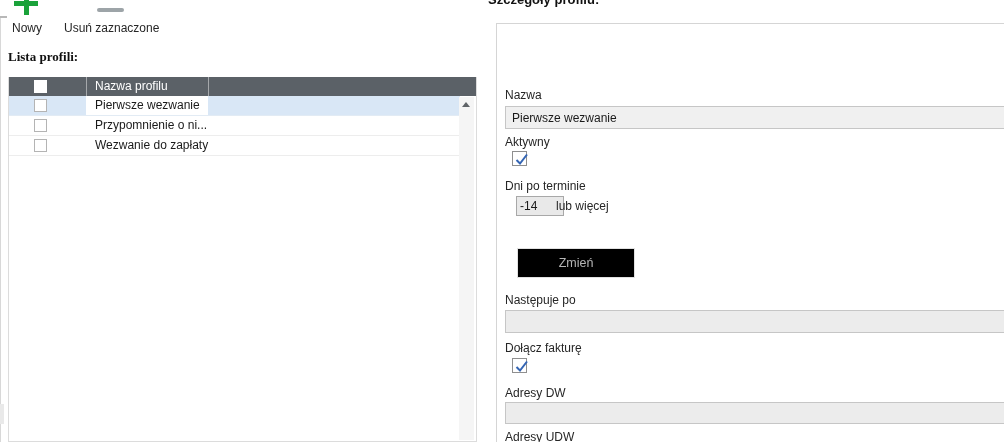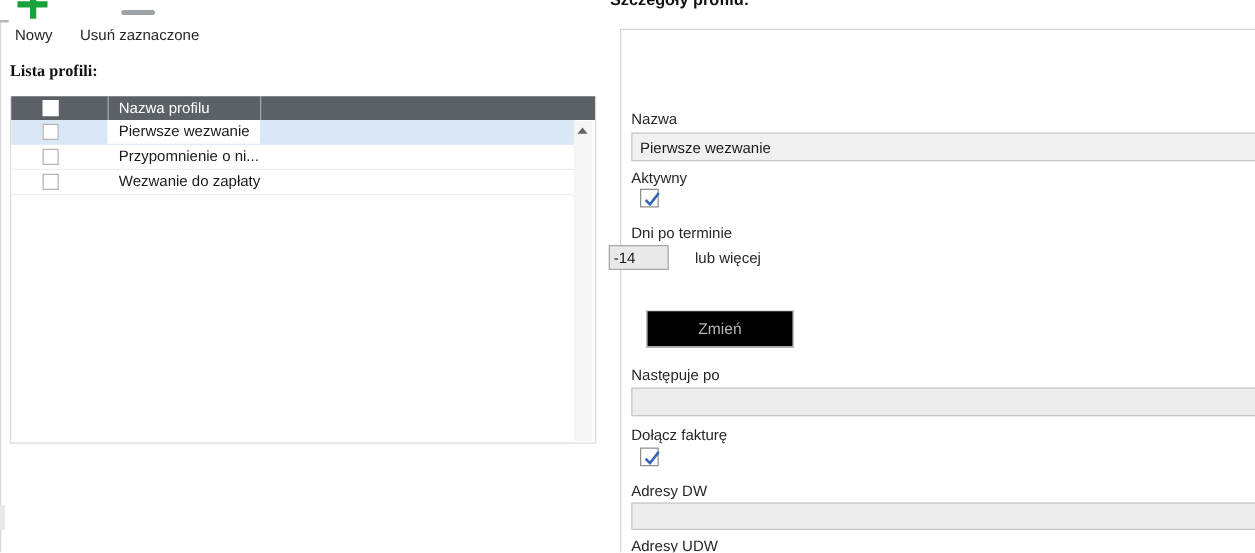--- a/index.html
+++ b/index.html
@@ -15,21 +15,21 @@
 
   
   .tool-btn { cursor:default; }
   .plus-icon { left:14px; top:-9px; width:24px; height:24px; }
   .plus-icon .h { position:absolute; left:0; top:9.5px; width:24px; height:5px; background:#1aa23a; }
   .plus-icon .v { position:absolute; left:9.5px; top:0; width:5px; height:24px; background:#1aa23a; }
   .minus-icon { left:97px; top:8px; width:27px; height:4px; background:#9da4a8; border-radius:2px; }
 
   
   .profiles-table {
-    left:8px; top:77px; width:469px; height:278px;
+    left:8px; top:77px; width:469px; height:365px;
     background:#fff;
     border-left:1px solid #dcdcdc; border-right:1px solid #dcdcdc; border-bottom:1px solid #dcdcdc;
   }
   .tbl-header { position:absolute; left:0; top:0; right:0; height:19px; background:#5b6167; }
   .tbl-header .sep { position:absolute; top:0; bottom:0; width:1px; background:rgba(255,255,255,0.45); }
   .hdr-checkbox { position:absolute; left:25px; top:3px; width:13px; height:13px; background:#fff; }
   .hdr-label { position:absolute; left:86px; top:2px; font-size:12px; color:#fff; white-space:nowrap; }
   .tbl-row { position:absolute; left:0; right:16px; height:20px; border-bottom:1px solid #ededed; background:#fff; }
   .tbl-row.selected { background:#d9e7f6; border-bottom:1px solid #e2ebf4; }
   .row-current-cell { position:absolute; left:77px; top:0; width:122px; height:19px; background:#fff; }
@@ -132,21 +132,21 @@
   <input class="text-input" style="left: 505px; top: 106px; width: 510px;" value="Pierwsze wezwanie">
 
   <span class="abs label" style="left:505px;top:135px;">Aktywny</span>
   <div class="abs win-checkbox" style="left:512px;top:151px;">
     <svg width="17" height="17" viewBox="0 0 17 17">
         <path d="M3.5 9 L7 12.5 L14 3.5" stroke="#3465b4" stroke-width="2" fill="none"></path>
       </svg>
   </div>
 
   <span class="abs label" style="left:505px;top:179px;">Dni po terminie</span>
-  <input class="text-input small-input" style="left: 487px; top: 196px;" value="-14">
+  <input class="text-input small-input" style="left: 516px; top: 196px;" value="-14">
   <span class="abs label" style="left:556px;top:199px;">lub więcej</span>
 
   <button class="btn btn-disabled">Zmień</button>
 
   <span class="abs label" style="left:505px;top:293px;">Następuje po</span>
   <input class="text-input dim" style="left: 505px; top: 310px; width: 510px;" value="">
 
   <span class="abs label" style="left:505px;top:341px;">Dołącz fakturę</span>
   <div class="abs win-checkbox" style="left:512px;top:358px;">
     <svg width="17" height="17" viewBox="0 0 17 17">

